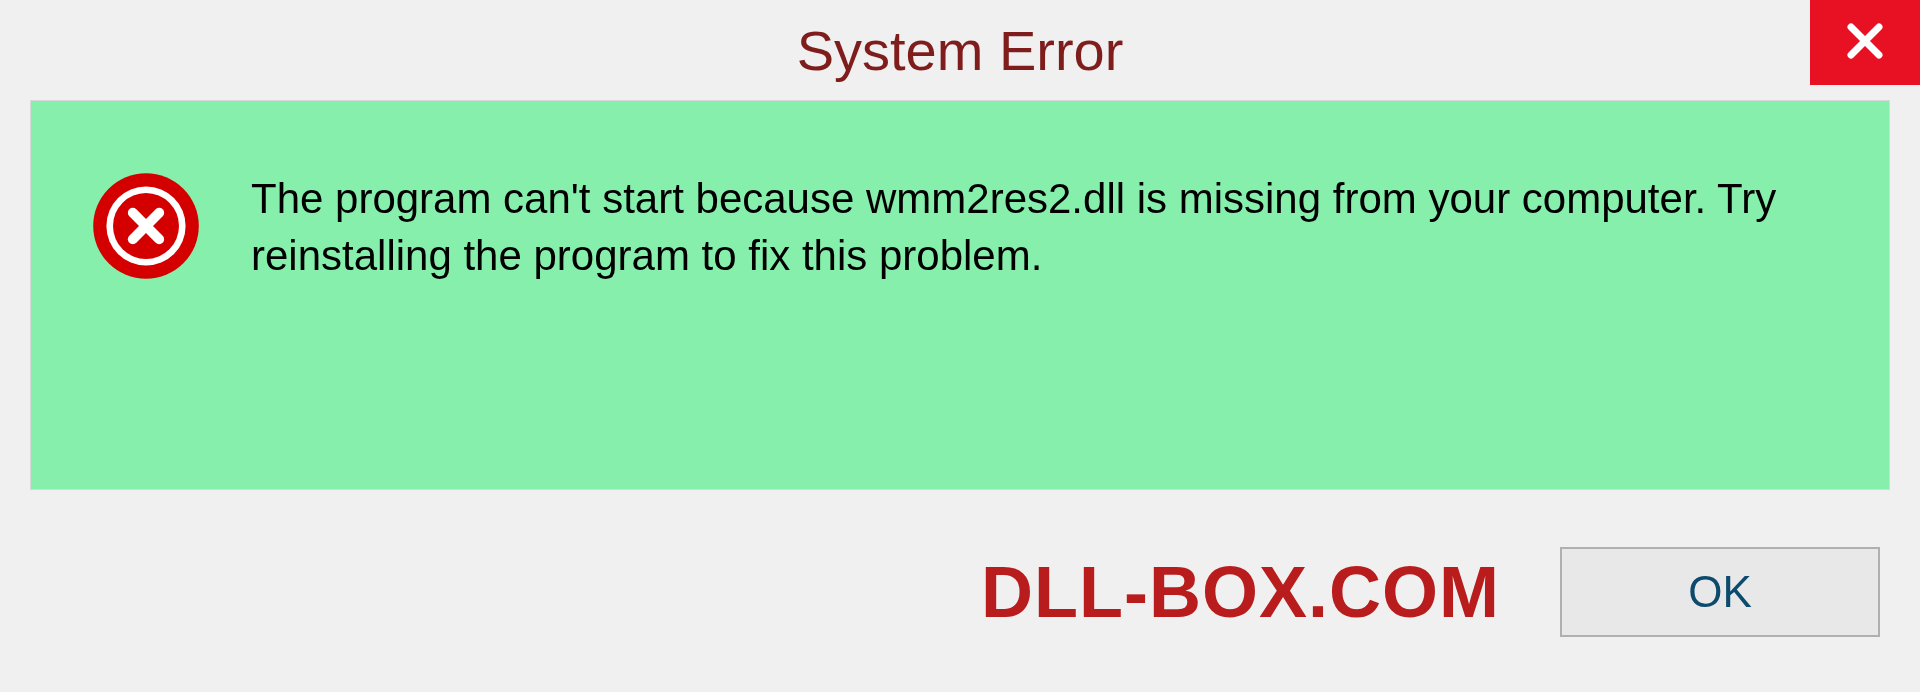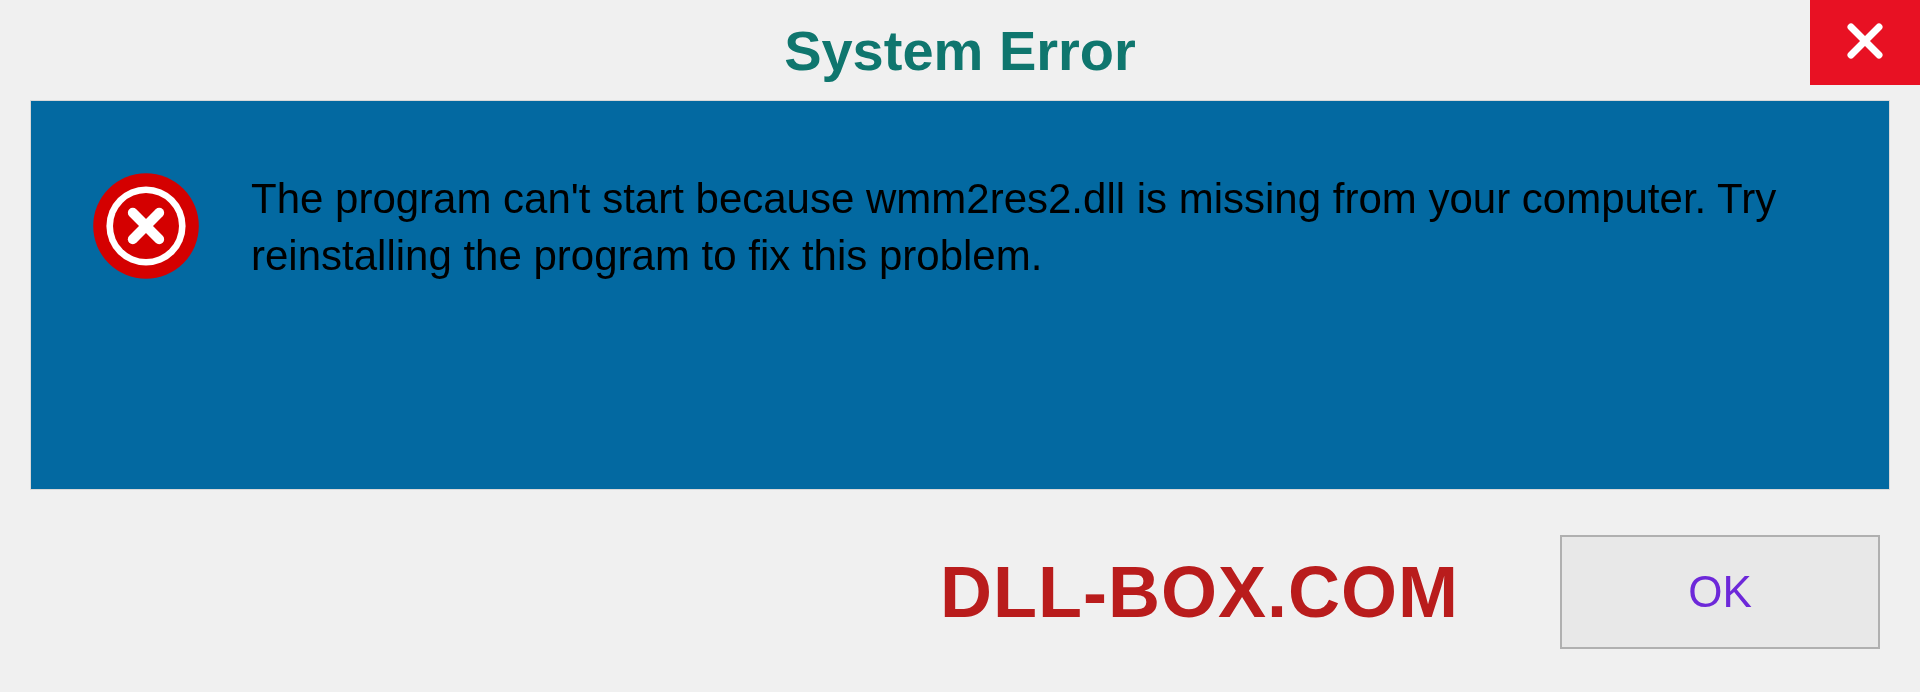--- a/index.html
+++ b/index.html
@@ -18,42 +18,42 @@
     .titlebar {
       width: 100%;
       height: 100px;
       display: flex;
       align-items: center;
       justify-content: center;
       position: relative;
     }
     .titlebar-title {
       font-size: 56px;
-      font-weight: 700;
-      color: #0f766e;
+      font-weight: 400;
+      color: #7f1d1d;
     }
     .close-button {
       position: absolute;
       top: 0;
       right: 0;
       width: 110px;
       height: 85px;
       background: #e81123;
       display: flex;
       align-items: center;
       justify-content: center;
       cursor: pointer;
     }
     .close-button svg {
       width: 48px;
       height: 48px;
     }
     .content-panel {
       margin: 0 30px;
-      background: #0369a1;
+      background: #86efac;
       border: 1px solid #d8d8d8;
       height: 390px;
       padding: 70px 60px 40px 60px;
       display: flex;
       align-items: flex-start;
       gap: 50px;
     }
     .error-icon {
       width: 110px;
       height: 110px;
@@ -86,31 +86,30 @@
     }
     .watermark {
       font-size: 72px;
       font-weight: 800;
       color: #b91c1c;
       letter-spacing: 1px;
       font-family: Arial, Helvetica, sans-serif;
     }
     .ok-button {
       width: 320px;
-      height: 114px;
+      height: 90px;
       background: #e8e8e8;
       border: 2px solid #b0b0b0;
       font-size: 44px;
-      color: #6d28d9;
+      color: #0c4a6e;
       display: flex;
       align-items: center;
       justify-content: center;
       cursor: pointer;
       font-family: "Segoe UI", Tahoma, Geneva, sans-serif;
-      margin-left: 41px;
     }
   </style>
 </head>
 <body>
 
 <div class="titlebar">
   <div class="titlebar-title">System Error</div>
   <div class="close-button">
     <span>
       <svg viewBox="0 0 24 24" fill="none" stroke="#ffffff" stroke-width="3.5" stroke-linecap="round">

